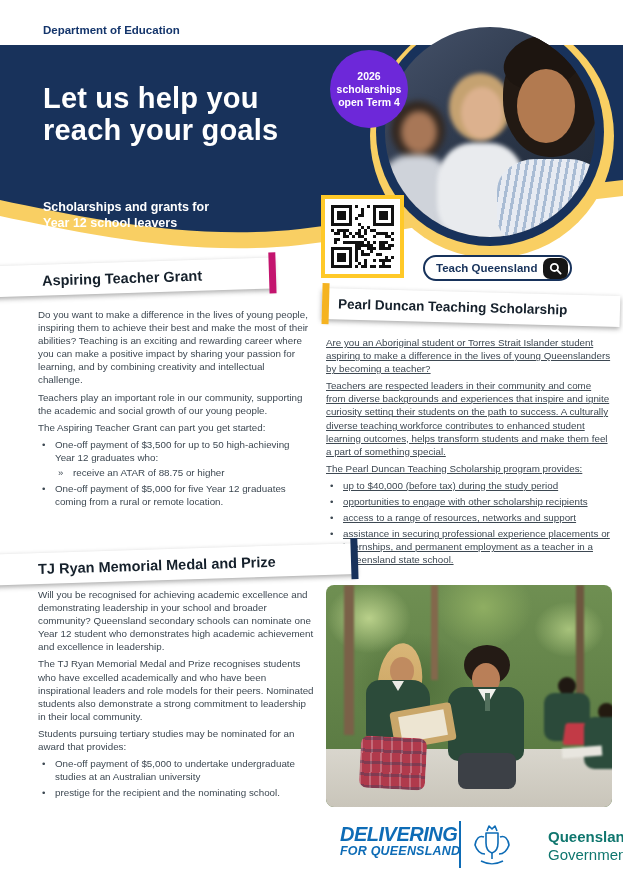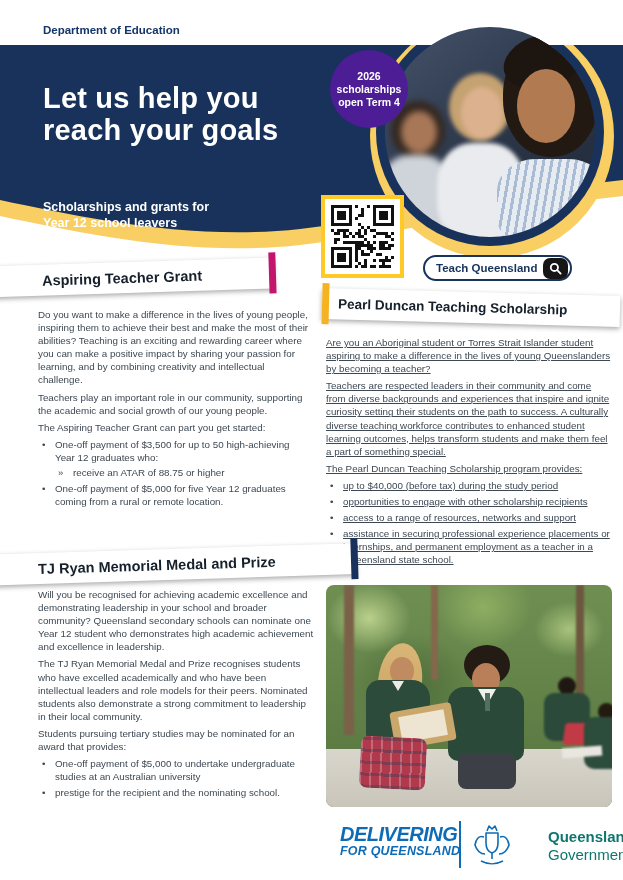--- a/index.html
+++ b/index.html
@@ -22,21 +22,21 @@
   .hero-svg{position:absolute;left:0;top:45px;}
   .hero-title{position:absolute;left:43px;top:82px;color:#fff;font-weight:bold;
               font-size:29px;line-height:32px;letter-spacing:0.2px;z-index:3;}
   .hero-sub{position:absolute;left:43px;top:156px;color:#fff;font-weight:bold;
             font-size:12.5px;line-height:16px;z-index:3;margin-top:43px;}
   .hero-photo{position:absolute;left:385px;top:27px;width:210px;height:210px;border-radius:50%;
               overflow:hidden;z-index:2;background:linear-gradient(140deg,#46536b,#2a3547 55%,#1f2836);}
   .hp{position:absolute;}
   .blur3{filter:blur(3px);} .blur2{filter:blur(2px);} .blur1{filter:blur(1px);}
   .badge{position:absolute;left:330px;top:50px;width:78px;height:78px;border-radius:50%;
-         background:#4c1d95;z-index:4;display:flex;flex-direction:column;align-items:center;
+         background:#6d28d9;z-index:4;display:flex;flex-direction:column;align-items:center;
          justify-content:center;color:#fff;font-weight:bold;font-size:10.5px;line-height:13px;text-align:center;}
 
   
   .qr{position:absolute;left:321px;top:195px;z-index:5;background:#fff;border:4px solid #FFC928;
       padding:6px;line-height:0;}
   .search{position:absolute;left:423px;top:255px;z-index:5;display:flex;align-items:center;
           background:#fff;border:2px solid #17325B;border-radius:14px;height:22px;padding:0 2px 0 11px;}
   .search-label{font-size:11.5px;font-weight:bold;color:#17325B;margin-right:6px;white-space:nowrap;}
   .search-btn{width:25px;height:21px;background:#161616;border-radius:7px;display:flex;
               align-items:center;justify-content:center;}
@@ -300,21 +300,21 @@
       </div>
     </div>
   </div>
 
   <div class="hcard hcard-tjryan">
     <span class="htext">TJ Ryan Memorial Medal and Prize</span>
     <span class="hbar"></span>
   </div>
   <div class="body-block tjryan-body">
     <p>Will you be recognised for achieving academic excellence and demonstrating leadership in your school and broader community? Queensland secondary schools can nominate one Year 12 student who demonstrates high academic achievement and excellence in leadership.</p>
-    <p>The TJ Ryan Memorial Medal and Prize recognises students who have excelled academically and who have been intellectual leaders and role models for their peers. Nominated students also demonstrate a strong commitment to leadership in their local community.</p>
+    <p>The TJ Ryan Memorial Medal and Prize recognises students who have excelled academically and who have been inspirational leaders and role models for their peers. Nominated students also demonstrate a strong commitment to leadership in their local community.</p>
     <p>Students pursuing tertiary studies may be nominated for an award that provides:</p>
     <div class="bullets">
       <div class="bullet">
         <span>One-off payment of $5,000 to undertake undergraduate studies at an Australian university</span>
       </div>
       <div class="bullet">
         <span>prestige for the recipient and the nominating school.</span>
       </div>
     </div>
   </div>

